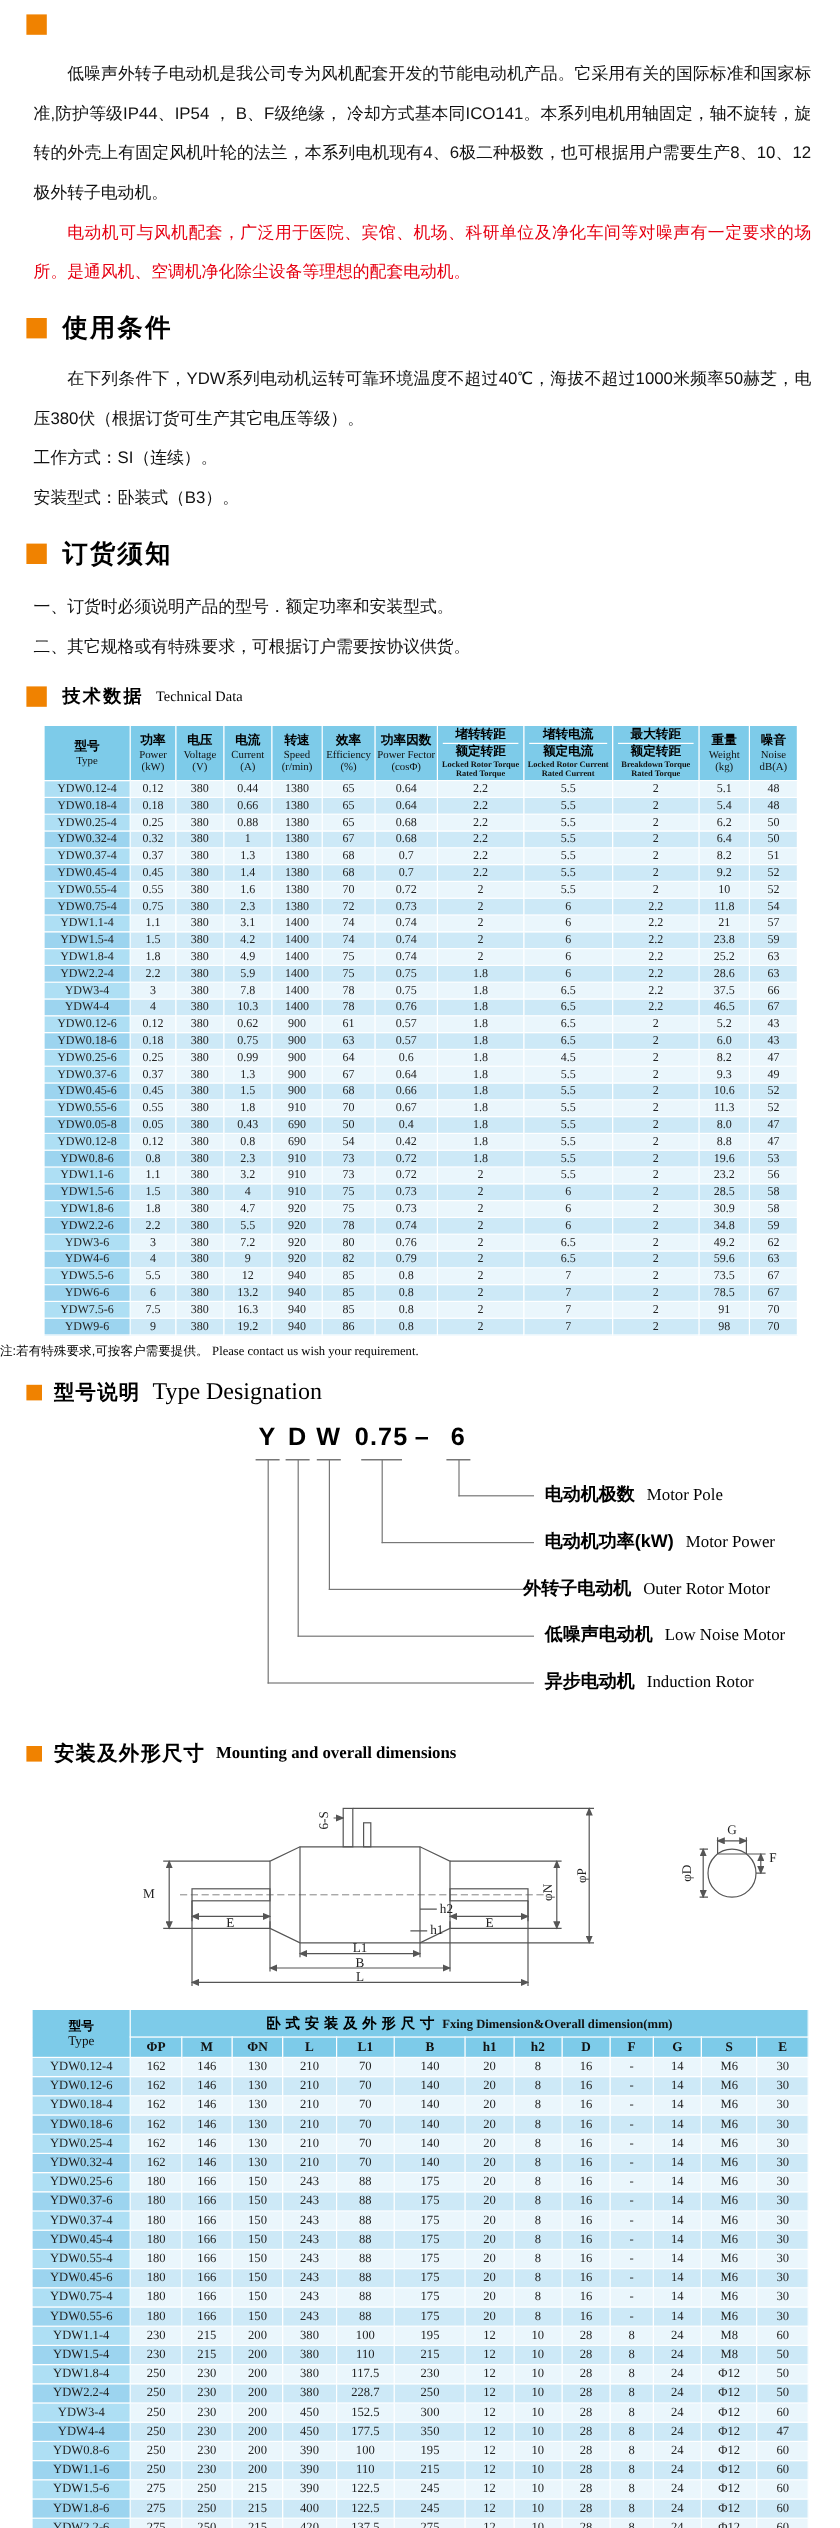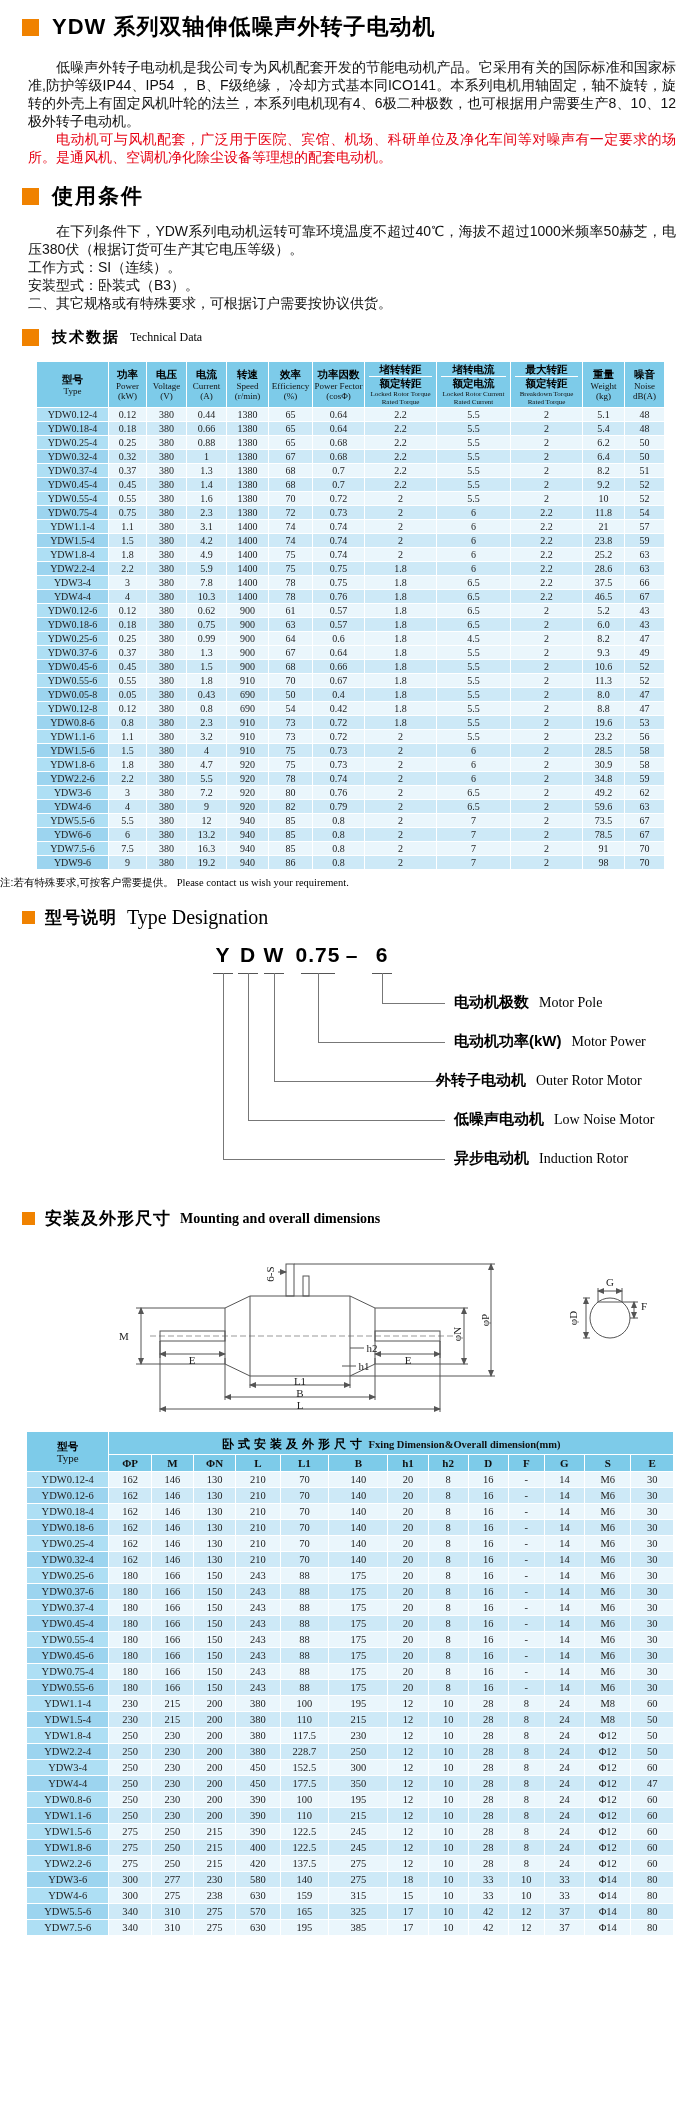--- a/index.html
+++ b/index.html
@@ -9,37 +9,37 @@
   .sq{width:17px;height:17px;background:#F08200;margin-right:13px;flex:none;}
   .sq.sm{width:13px;height:13px;margin-right:10px;}
   h1,h2,h3{margin:0;font-weight:bold;color:#000;}
   h1{font-size:22px;letter-spacing:1px;}
   h2{font-size:21px;letter-spacing:2px;}
   h3{font-size:17px;letter-spacing:1px;}
   .en-serif{font-family:"Liberation Serif",serif;}
   .sec .en-lg{font-size:12px;margin-left:10px;font-weight:normal;color:#000;}
   .sec .en-md{font-size:14px;margin-left:9px;font-weight:bold;color:#000;}
   
-  .body-text{margin:8px 24px 0 28px;font-size:14px;line-height:18px;text-align:justify;color:#111;}
+  .body-text{margin:8px 24px 0 28px;font-size:14px;line-height:33px;text-align:justify;color:#111;}
   .ind{text-indent:2em;}
   .red{color:#e60012;}
   .tight{margin-top:0;}
   
   table{border-collapse:collapse;table-layout:fixed;}
   th,td{border:1px solid #fff;text-align:center;padding:0;}
   #tech-table{margin:14px 0 0 36px;width:628px;font-family:"Liberation Serif",serif;}
   #tech-table th{background:#7dcbe9;vertical-align:middle;padding:1px 0;}
   #tech-table td{font-size:10px;line-height:11px;height:13px;color:#222;}
   #dim-table{margin:10px 0 0 26px;width:648px;font-family:"Liberation Serif",serif;}
   #dim-table th{background:#7dcbe9;padding:2px 0;}
   #dim-table td{font-size:10.5px;line-height:12px;height:15px;color:#222;}
   .h-zh{font-family:"Liberation Sans",sans-serif;font-weight:bold;font-size:10.5px;line-height:13px;color:#000;}
   .h-zh.frac{border-bottom:1px solid #fff;margin:0 4px;}
   .h-en{font-family:"Liberation Serif",serif;font-size:9px;line-height:10px;font-weight:normal;color:#111;}
-  .h-en.tiny{font-size:7px;line-height:7.5px;font-weight:normal;padding:1px 2px 0;}
+  .h-en.tiny{font-size:7px;line-height:7.5px;font-weight:bold;padding:1px 2px 0;}
   .h-zh.sp{font-size:12px;letter-spacing:4px;display:inline;}
   .h-en.sp{font-size:10.5px;display:inline;font-weight:bold;letter-spacing:0;}
   #dim-table th.sub{font-family:"Liberation Serif",serif;font-size:11px;font-weight:bold;}
   td.model{background:#a4daf2;font-size:10px;}
   tr.r-odd td{background:#eaf6fc;}
   tr.r-even td{background:#cde9f7;}
   tr.r-odd td.model{background:#aedff4;}
   tr.r-even td.model{background:#9cd4ef;}
   .note{margin:6px 40px 0 0;font-size:10.5px;color:#000;}
   .note .en-serif{font-size:10.5px;}
@@ -57,34 +57,38 @@
   .dwl{position:absolute;font-size:11px;font-family:"Liberation Serif",serif;color:#222;transform:translate(-50%,-50%);white-space:nowrap;}
   .dwl.rot{transform:translate(-50%,-50%) rotate(-90deg);}
 </style>
 </head>
 <body>
 
 <div class="page">
 
   <div class="sec" style="margin-top:12px;">
     <span class="sq"></span>
-    <h1>YDW 系列双轴伸低噪声外转子电动机</h1>
   </div>
 
   <p class="body-text ind" style="margin-top:16px;">低噪声外转子电动机是我公司专为风机配套开发的节能电动机产品。它采用有关的国际标准和国家标准,防护等级IP44、IP54 ， B、F级绝缘， 冷却方式基本同ICO141。本系列电机用轴固定，轴不旋转，旋转的外壳上有固定风机叶轮的法兰，本系列电机现有4、6极二种极数，也可根据用户需要生产8、10、12极外转子电动机。</p>
   <p class="body-text ind red tight">电动机可与风机配套，广泛用于医院、宾馆、机场、科研单位及净化车间等对噪声有一定要求的场所。是通风机、空调机净化除尘设备等理想的配套电动机。</p>
 
   <div class="sec">
     <span class="sq"></span>
     <h2>使用条件</h2>
   </div>
   <p class="body-text ind" style="margin-top:12px;">在下列条件下，YDW系列电动机运转可靠环境温度不超过40℃，海拔不超过1000米频率50赫芝，电压380伏（根据订货可生产其它电压等级）。</p>
   <p class="body-text tight">工作方式：SI（连续）。</p>
   <p class="body-text tight">安装型式：卧装式（B3）。</p>
 
+  <div class="sec">
+    <span class="sq"></span>
+    <h2>订货须知</h2>
+  </div>
+  <p class="body-text" style="margin-top:14px;">一、订货时必须说明产品的型号．额定功率和安装型式。</p>
   <p class="body-text tight">二、其它规格或有特殊要求，可根据订户需要按协议供货。</p>
 
   <div class="sec">
     <span class="sq"></span>
     <h2 style="font-size:15px;">技术数据</h2>
     <span class="en-serif en-lg">Technical Data</span>
   </div>
 
   <table id="tech-table">
     <colgroup id="tech-colgroup">

